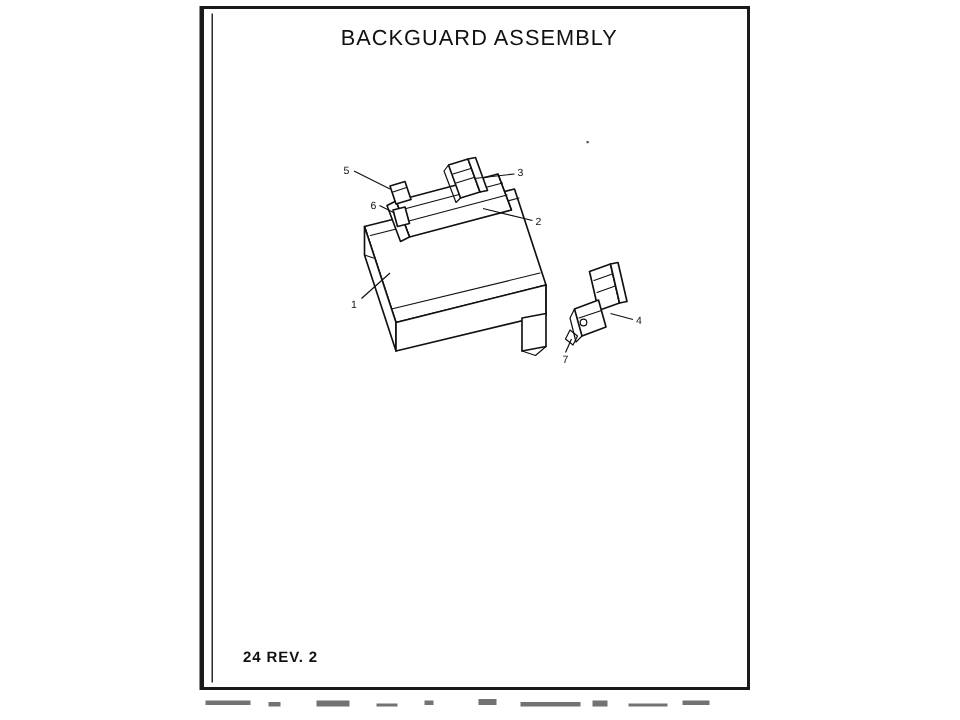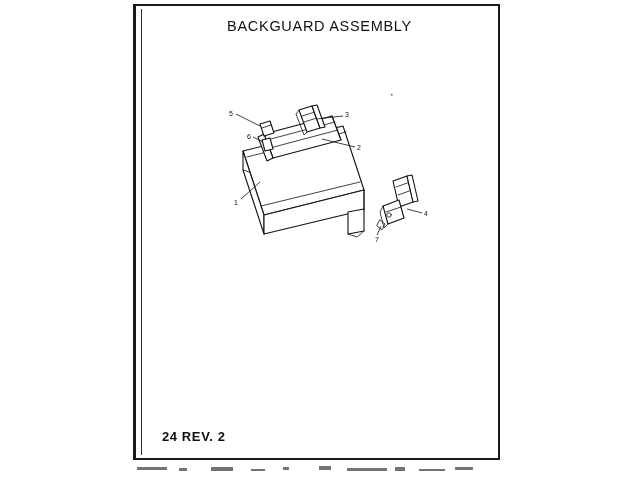--- a/index.html
+++ b/index.html
@@ -56,21 +56,21 @@
     text-align: center;
     font-size: 14.5px;
     letter-spacing: 0.7px;
     color: #111111;
     font-family: "Liberation Sans", sans-serif;
   }
   .footer {
     position: absolute;
     left: 26px;
     bottom: 14px;
-    font-size: 13px;
+    font-size: 10px;
     font-weight: bold;
     letter-spacing: 0.6px;
     color: #111111;
   }
   
   .scan-noise {
     position: absolute;
     left: 133px;
     top: 463px;
     width: 367px;

